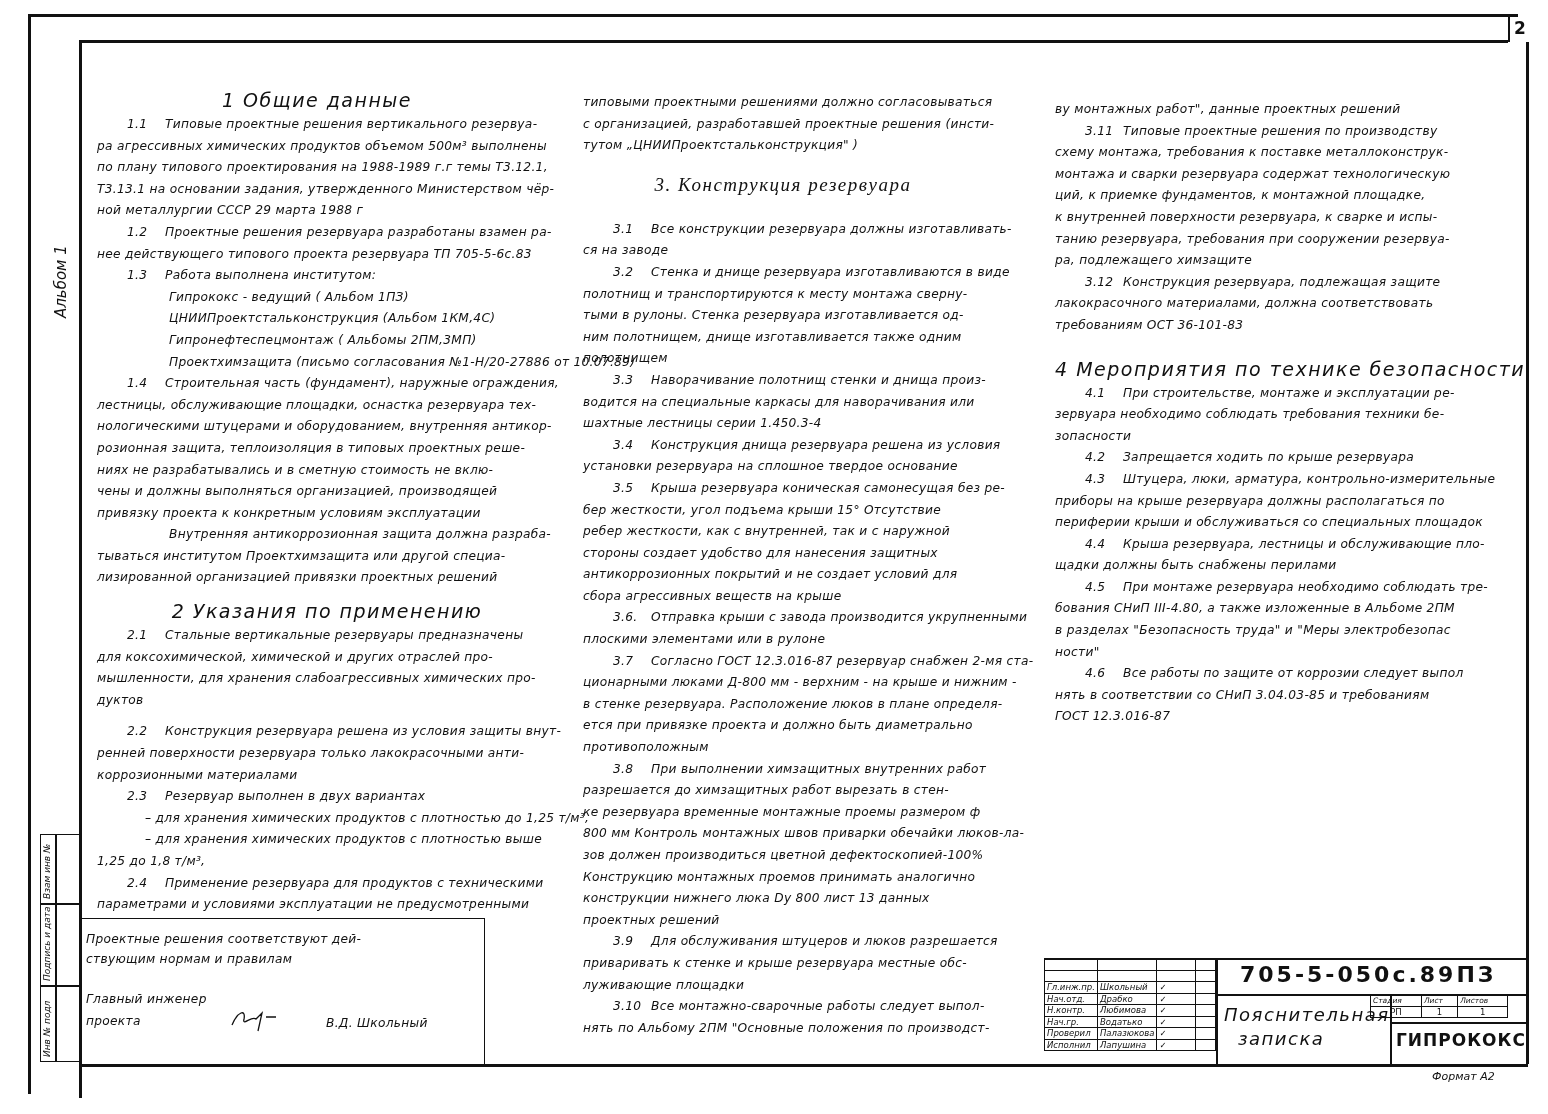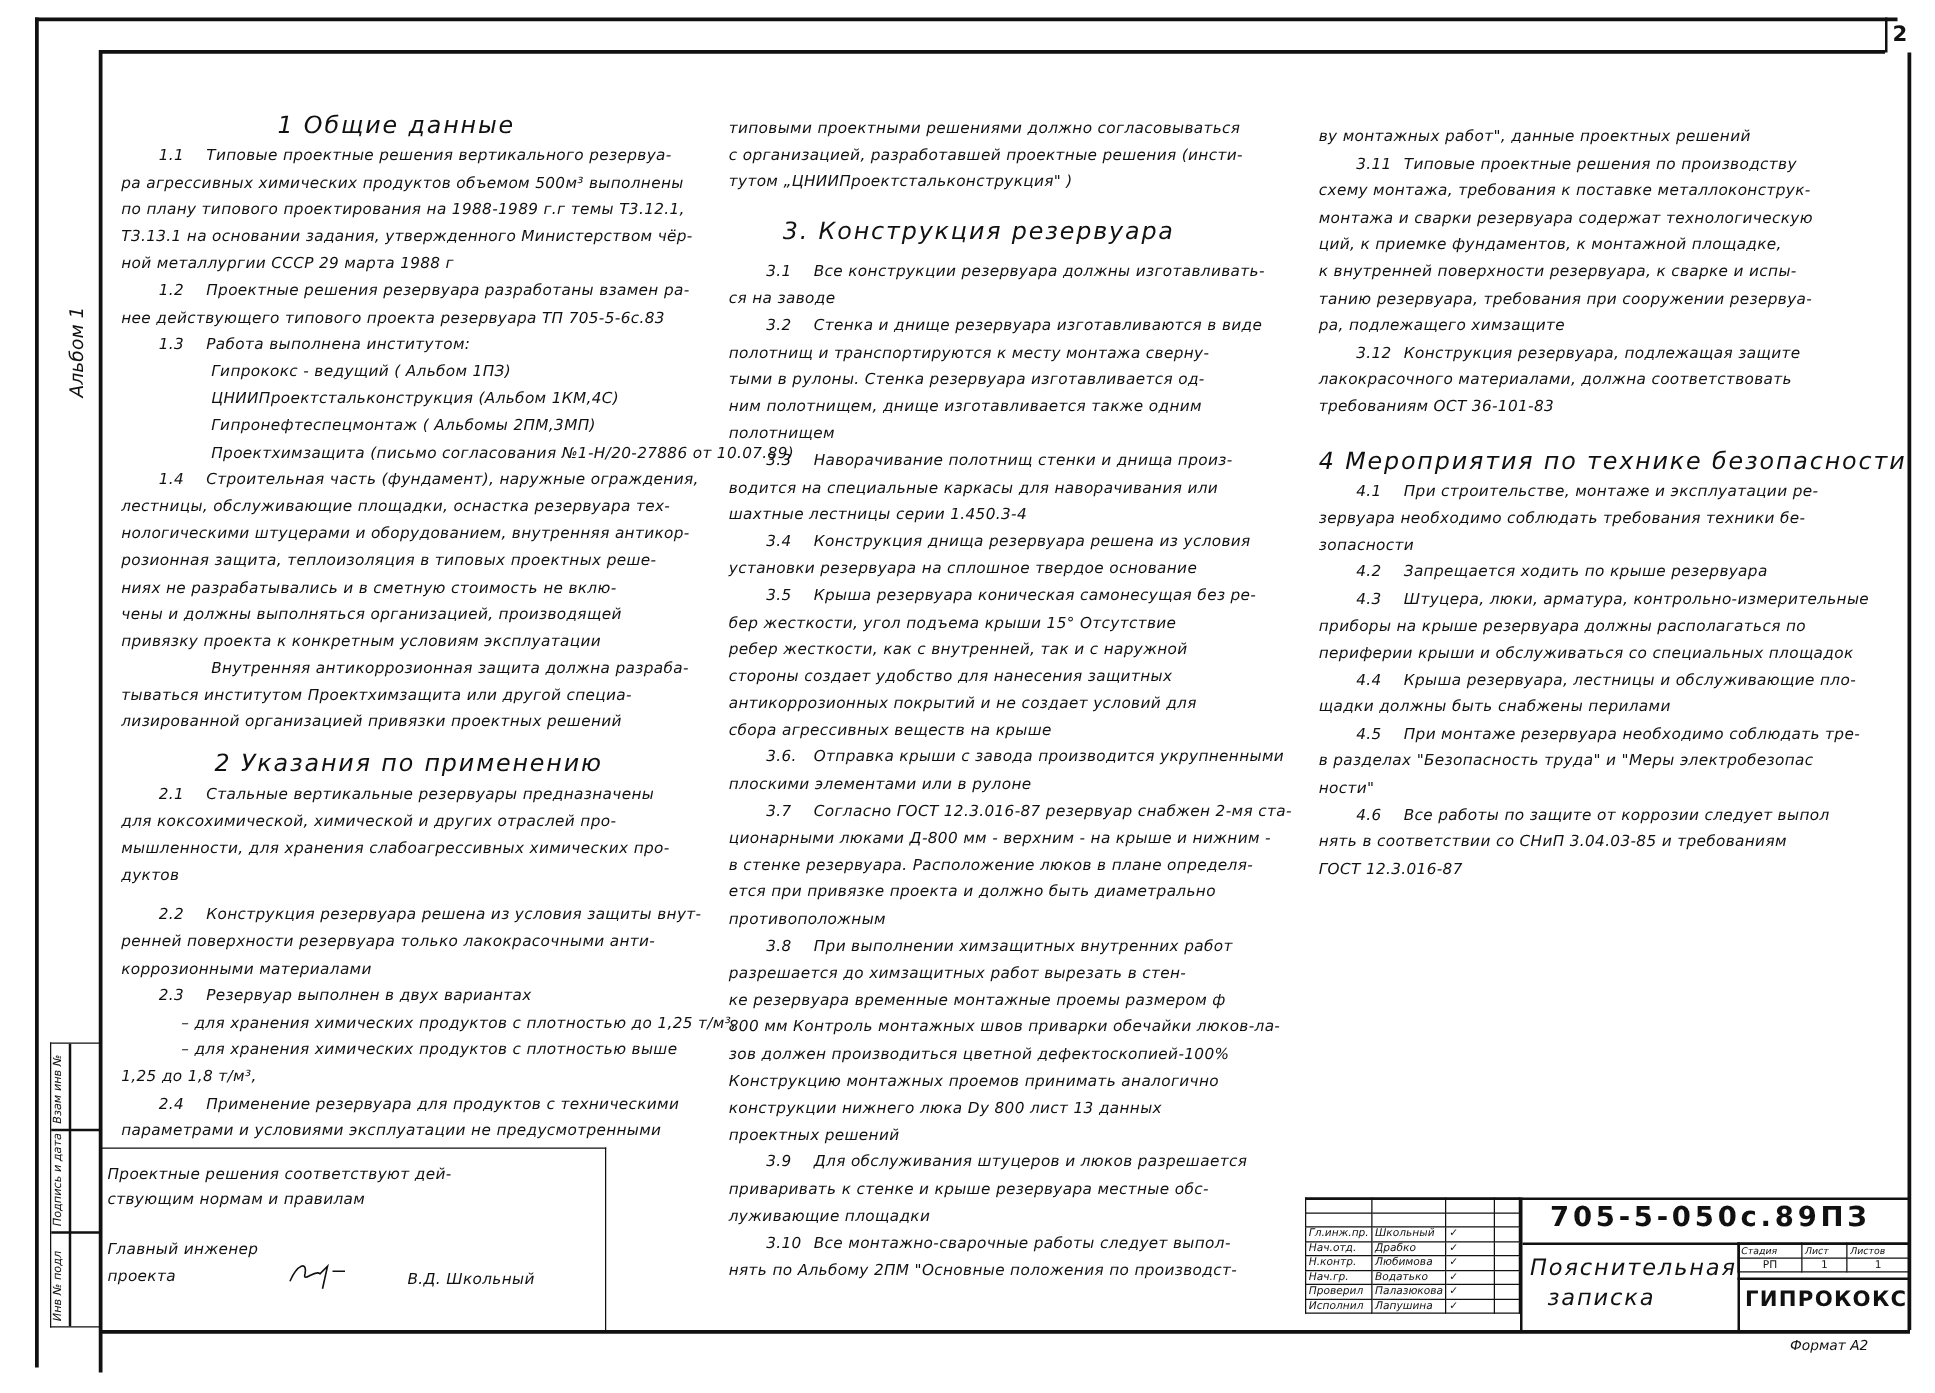--- a/index.html
+++ b/index.html
@@ -98,21 +98,21 @@
     </svg>
   <div class="txt" style="position:absolute;left:246px;top:94px;">В.Д. Школьный</div>
 </div>
 
 <div class="col txt" style="left:583px;top:92px;width:460px;">
   <div id="col2-top">
       <div class="p"><span>типовыми проектными решениями должно согласовываться</span></div>
       <div class="p"><span>с организацией, разработавшей проектные решения (инсти-</span></div>
       <div class="p"><span>тутом „ЦНИИПроектстальконструкция" )</span></div>
     </div>
-  <div class="h" style="width:400px;margin-top:14px;margin-bottom:8px;">3. Конструкция резервуара</div>
+  <div class="h" style="width:400px;margin-top:14px;margin-bottom:20px;font-family:Liberation Serif, serif;">3. Конструкция резервуара</div>
   <div id="col2-lines">
       <div class="p ind"><span class="num">3.1</span><span>Все конструкции резервуара должны изготавливать-</span></div>
       <div class="p"><span>ся на заводе</span></div>
       <div class="p ind"><span class="num">3.2</span><span>Стенка и днище резервуара изготавливаются в виде</span></div>
       <div class="p"><span>полотнищ и транспортируются к месту монтажа сверну-</span></div>
       <div class="p"><span>тыми в рулоны. Стенка резервуара изготавливается од-</span></div>
       <div class="p"><span>ним полотнищем, днище изготавливается также одним</span></div>
       <div class="p"><span>полотнищем</span></div>
       <div class="p ind"><span class="num">3.3</span><span>Наворачивание полотнищ стенки и днища произ-</span></div>
       <div class="p"><span>водится на специальные каркасы для наворачивания или</span></div>
@@ -167,20 +167,21 @@
       <div class="p ind"><span class="num">4.1</span><span>При строительстве, монтаже и эксплуатации ре-</span></div>
       <div class="p"><span>зервуара необходимо соблюдать требования техники бе-</span></div>
       <div class="p"><span>зопасности</span></div>
       <div class="p ind"><span class="num">4.2</span><span>Запрещается ходить по крыше резервуара</span></div>
       <div class="p ind"><span class="num">4.3</span><span>Штуцера, люки, арматура, контрольно-измерительные</span></div>
       <div class="p"><span>приборы на крыше резервуара должны располагаться по</span></div>
       <div class="p"><span>периферии крыши и обслуживаться со специальных площадок</span></div>
       <div class="p ind"><span class="num">4.4</span><span>Крыша резервуара, лестницы и обслуживающие пло-</span></div>
       <div class="p"><span>щадки должны быть снабжены перилами</span></div>
       <div class="p ind"><span class="num">4.5</span><span>При монтаже резервуара необходимо соблюдать тре-</span></div>
+      <div class="p"><span>бования СНиП III-4.80, а также изложенные в Альбоме 2ПМ</span></div>
       <div class="p"><span>в разделах "Безопасность труда" и "Меры электробезопас</span></div>
       <div class="p"><span>ности"</span></div>
       <div class="p ind"><span class="num">4.6</span><span>Все работы по защите от коррозии следует выпол</span></div>
       <div class="p"><span>нять в соответствии со СНиП 3.04.03-85 и требованиям</span></div>
       <div class="p"><span>ГОСТ 12.3.016-87</span></div>
     </div>
 </div>
 
 <div class="abs" style="left:1044px;top:958px;width:484px;height:108px;">
   <table class="sig" style="left:0;top:0;width:172px;">
@@ -235,21 +236,21 @@
         </tr>
       </tbody>
   </table>
   <div class="line" style="left:172px;top:0;width:1.5px;height:108px;"></div>
   <div class="line" style="left:0;top:0;width:484px;height:1.5px;"></div>
   <div class="line" style="left:174px;top:36px;width:310px;height:1.5px;"></div>
   <div class="line" style="left:346px;top:36px;width:1.5px;height:72px;"></div>
   <div class="abs" style="left:196px;top:4px;font-size:22px;letter-spacing:3px;font-weight:bold;">705-5-050с.89ПЗ</div>
   <div class="abs" style="left:180px;top:46px;font-size:18px;font-style:italic;letter-spacing:1.5px;">Пояснительная</div>
   <div class="abs" style="left:194px;top:70px;font-size:18px;font-style:italic;letter-spacing:1.5px;">записка</div>
-  <table class="sig" style="left:346px;top:36px;width:138px;border-radius:12px;">
+  <table class="sig" style="left:326px;top:36px;width:138px;border-radius:12px;">
     <tbody>
         <tr>
       <td style="font-size:7.5px;">Стадия</td>
       <td style="font-size:7.5px;">Лист</td>
       <td style="font-size:7.5px;">Листов</td>
     </tr>
     <tr>
       <td style="text-align:center;font-style:normal;">РП</td>
       <td style="text-align:center;font-style:normal;">1</td>
       <td style="text-align:center;font-style:normal;">1</td>

